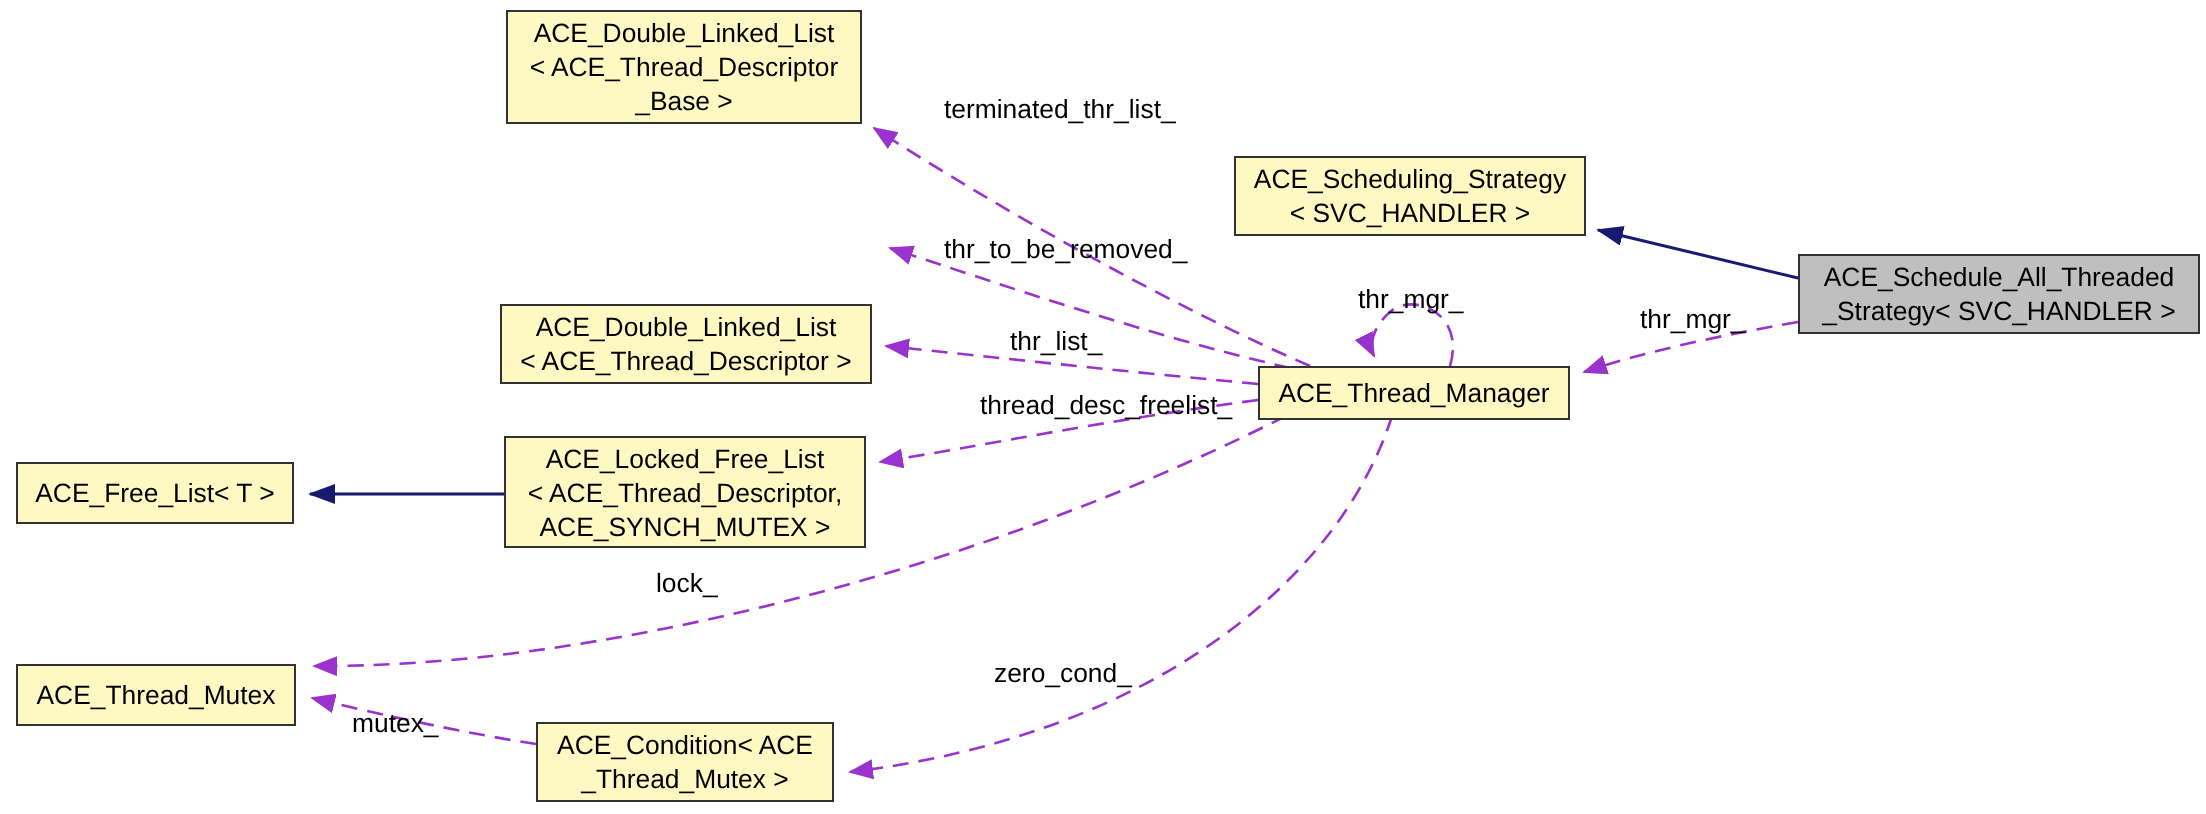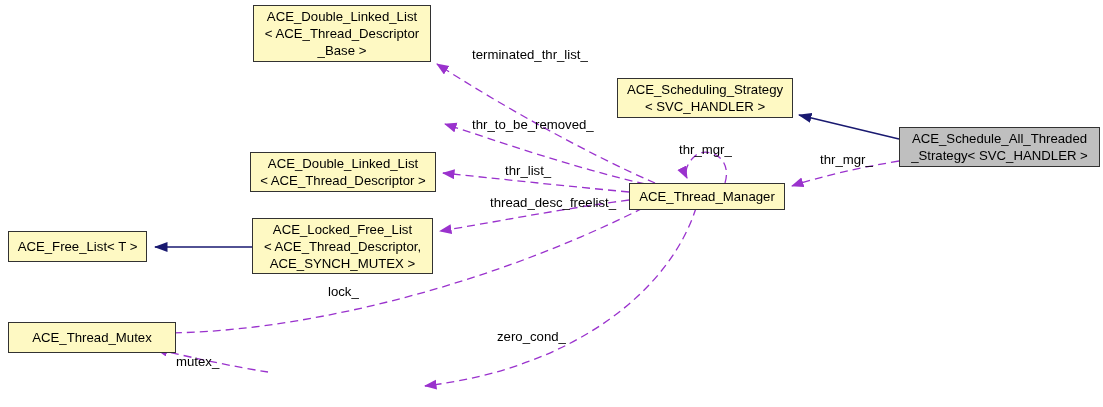--- a/index.html
+++ b/index.html
@@ -67,22 +67,24 @@
 
   <div class="node" style="left:250px;top:152px;width:186px;height:40px;">ACE_Double_Linked_List
 &lt; ACE_Thread_Descriptor &gt;</div>
 
   <div class="node" style="left:252px;top:218px;width:181px;height:56px;text-align:center;">ACE_Locked_Free_List
 &lt; ACE_Thread_Descriptor,
 ACE_SYNCH_MUTEX &gt;</div>
 
   <div class="node" style="left:8px;top:231px;width:139px;height:31px;">ACE_Free_List&lt; T &gt;</div>
 
-  <div class="node" style="left:8px;top:322px;width:168px;height:31px;">ACE_Thread_Mutex</div>
+  <div class="node" style="left:8px;top:332px;width:140px;height:31px;">ACE_Thread_Mutex</div>
 
+  <div class="node" style="left:268px;top:361px;width:149px;height:40px;">ACE_Condition&lt; ACE
+_Thread_Mutex &gt;</div>
 
   <div class="node" style="left:617px;top:78px;width:176px;height:40px;">ACE_Scheduling_Strategy
 &lt; SVC_HANDLER &gt;</div>
 
   <div class="node" style="left:629px;top:183px;width:156px;height:27px;">ACE_Thread_Manager</div>
 
   <div class="node highlight" style="left:899px;top:127px;width:201px;height:40px;">ACE_Schedule_All_Threaded
 _Strategy&lt; SVC_HANDLER &gt;</div>
 
   <div class="edge-label" style="left:472px;top:48px;">terminated_thr_list_</div>

